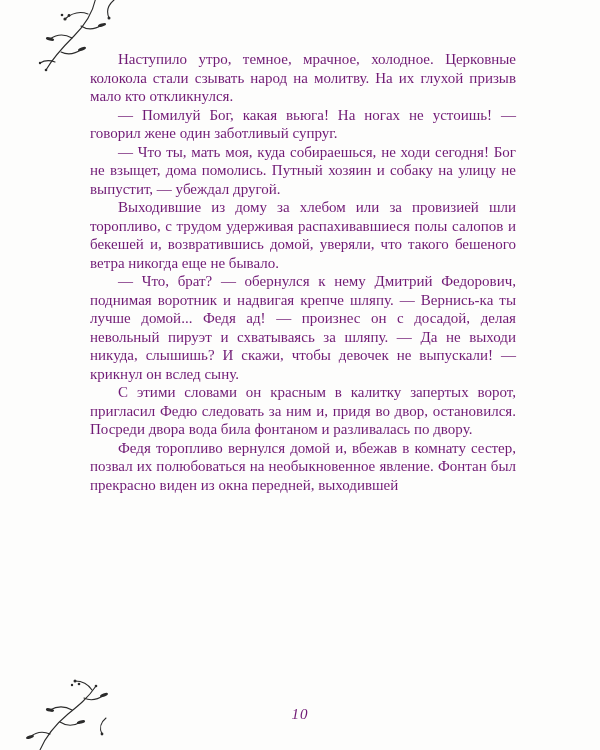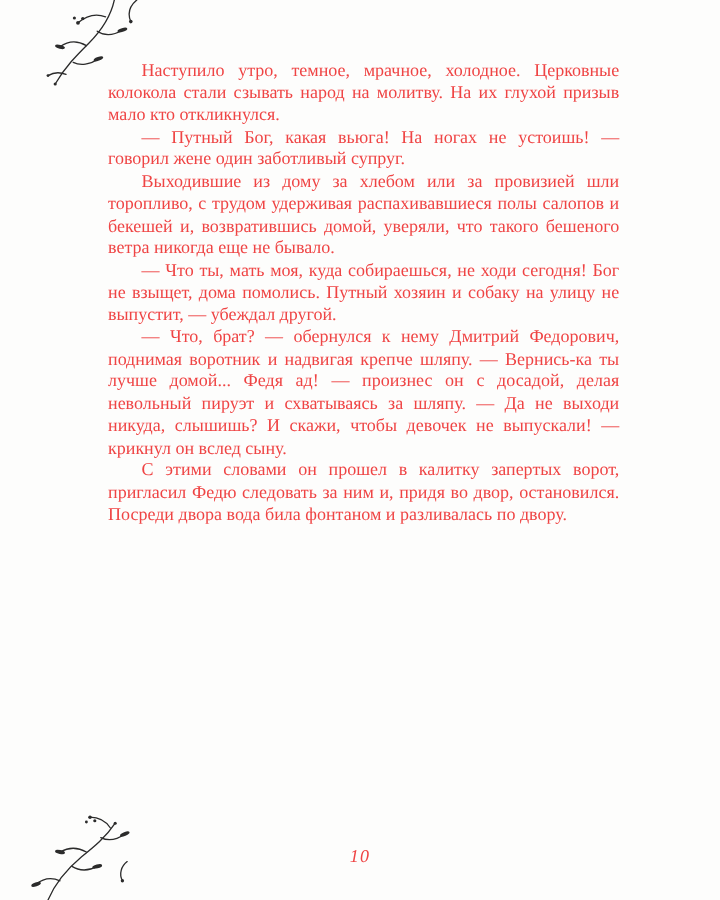--- a/index.html
+++ b/index.html
@@ -8,21 +8,21 @@
     height: 750px;
     background: #f4f4f2;
     font-family: "Liberation Serif", serif;
   }
   .page {
     position: relative;
     width: 600px;
     height: 750px;
     background: #fdfdfc;
     overflow: hidden;
-    color: #ef4444;
+    color: #701a75;
   }
   .text-block {
     position: absolute;
     left: 90px;
     top: 50px;
     width: 426px;
     text-align: justify;
     font-size: 15px;
     line-height: 18.5px;
     hyphens: auto;
@@ -72,25 +72,26 @@
         <circle cx="6" cy="67" r="1.2"></circle>
         <ellipse cx="68" cy="29" rx="4.2" ry="1.6" transform="rotate(-16 68 29)"></ellipse>
         <ellipse cx="16" cy="43" rx="4.2" ry="1.6" transform="rotate(14 16 43)"></ellipse>
         <ellipse cx="48" cy="53" rx="4.2" ry="1.6" transform="rotate(-20 48 53)"></ellipse>
       </g>
     </svg>
   </div>
 
   <div class="text-block">
       <p>Наступило утро, темное, мрачное, холодное. Церковные колокола стали сзывать народ на молитву. На их глухой призыв мало кто откликнулся.</p>
-      <p>— Путный Бог, какая вьюга! На ногах не устоишь! — говорил жене один заботливый супруг.</p>
+      <p>— Помилуй Бог, какая вьюга! На ногах не устоишь! — говорил жене один заботливый супруг.</p>
+      <p>— Что ты, мать моя, куда собираешься, не ходи сегодня! Бог не взыщет, дома помолись. Путный хозяин и собаку на улицу не выпустит, — убеждал другой.</p>
       <p>Выходившие из дому за хлебом или за провизией шли торопливо, с трудом удерживая распахивавшиеся полы салопов и бекешей и, возвратившись домой, уверяли, что такого бешеного ветра никогда еще не бывало.</p>
-      <p>— Что ты, мать моя, куда собираешься, не ходи сегодня! Бог не взыщет, дома помолись. Путный хозяин и собаку на улицу не выпустит, — убеждал другой.</p>
       <p>— Что, брат? — обернулся к нему Дмитрий Федорович, поднимая воротник и надвигая крепче шляпу. — Вернись-ка ты лучше домой... Федя ад! — произнес он с досадой, делая невольный пируэт и схватываясь за шляпу. — Да не выходи никуда, слышишь? И скажи, чтобы девочек не выпускали! — крикнул он вслед сыну.</p>
-      <p>С этими словами он прошел в калитку запертых ворот, пригласил Федю следовать за ним и, придя во двор, остановился. Посреди двора вода била фонтаном и разливалась по двору.</p>
+      <p>С этими словами он красным в калитку запертых ворот, пригласил Федю следовать за ним и, придя во двор, остановился. Посреди двора вода била фонтаном и разливалась по двору.</p>
+      <p>Федя торопливо вернулся домой и, вбежав в комнату сестер, позвал их полюбоваться на необыкновенное явление. Фонтан был прекрасно виден из окна передней, выходившей</p>
     </div>
 
   <div class="page-number">10</div>
 
   <div class="ornament bottom">
     <svg width="90" height="72" viewBox="0 0 90 72" xmlns="http://www.w3.org/2000/svg">
       <g stroke="#2b2b2b" stroke-width="1.1" fill="none" stroke-linecap="round">
         <path d="M14 72 C 20 58, 30 46, 42 36 C 52 28, 62 20, 70 8"></path>
         <path d="M24 56 C 17 53, 10 54, 4 59"></path>
         <path d="M34 44 C 40 48, 48 48, 55 44"></path>

